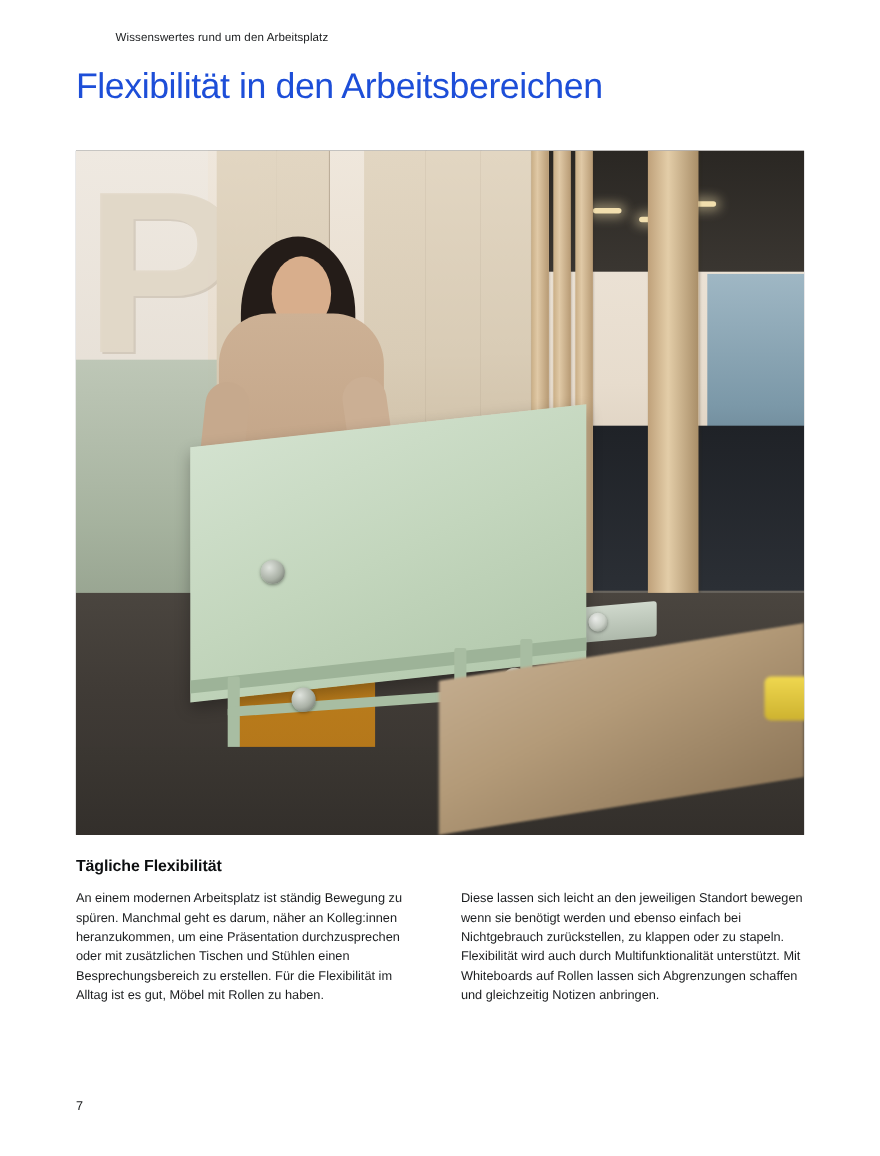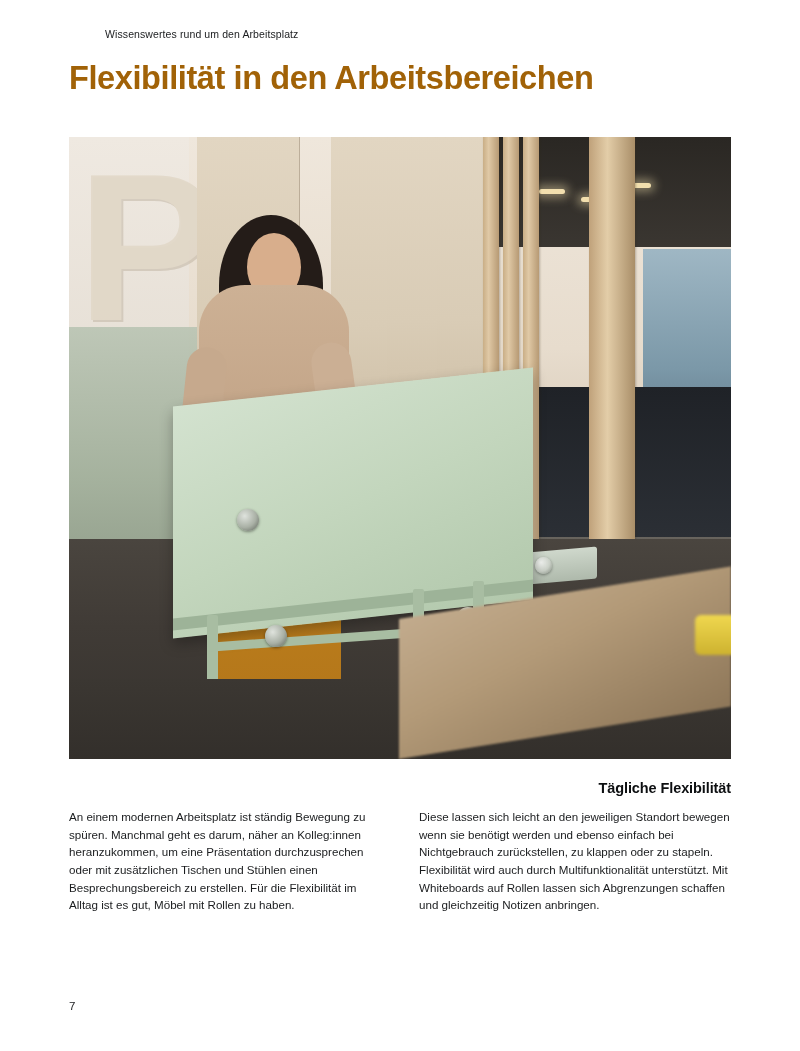--- a/index.html
+++ b/index.html
@@ -29,23 +29,23 @@
   .eyebrow {
     font-size: 10.5px;
     letter-spacing: 0.1px;
     color: #1a1c1e;
     margin-top: 28px;
     line-height: 1.3;
     margin-left: 36px;
   }
   .headline {
     font-size: 32.5px;
-    font-weight: bold;
+    font-weight: normal;
     letter-spacing: -0.4px;
-    color: #a16207;
+    color: #1d4ed8;
     margin-top: 18px;
     line-height: 1.12;
   }
   .intro-cols {
     display: flex;
     gap: 26px;
     margin-top: 22px;
   }
   .intro-col {
     width: 318px;
@@ -231,21 +231,20 @@
     border-radius: 3px;
     transform: skewY(-5deg);
   }
   
   .subhead {
     font-size: 14.5px;
     font-weight: bold;
     color: #0d0f11;
     margin-top: 21px;
     letter-spacing: -0.1px;
-    text-align: right;
   }
   .body-cols {
     display: flex;
     gap: 38px;
     margin-top: 12px;
   }
   .body-col {
     width: 318px;
     font-size: 11.6px;
     line-height: 1.52;

